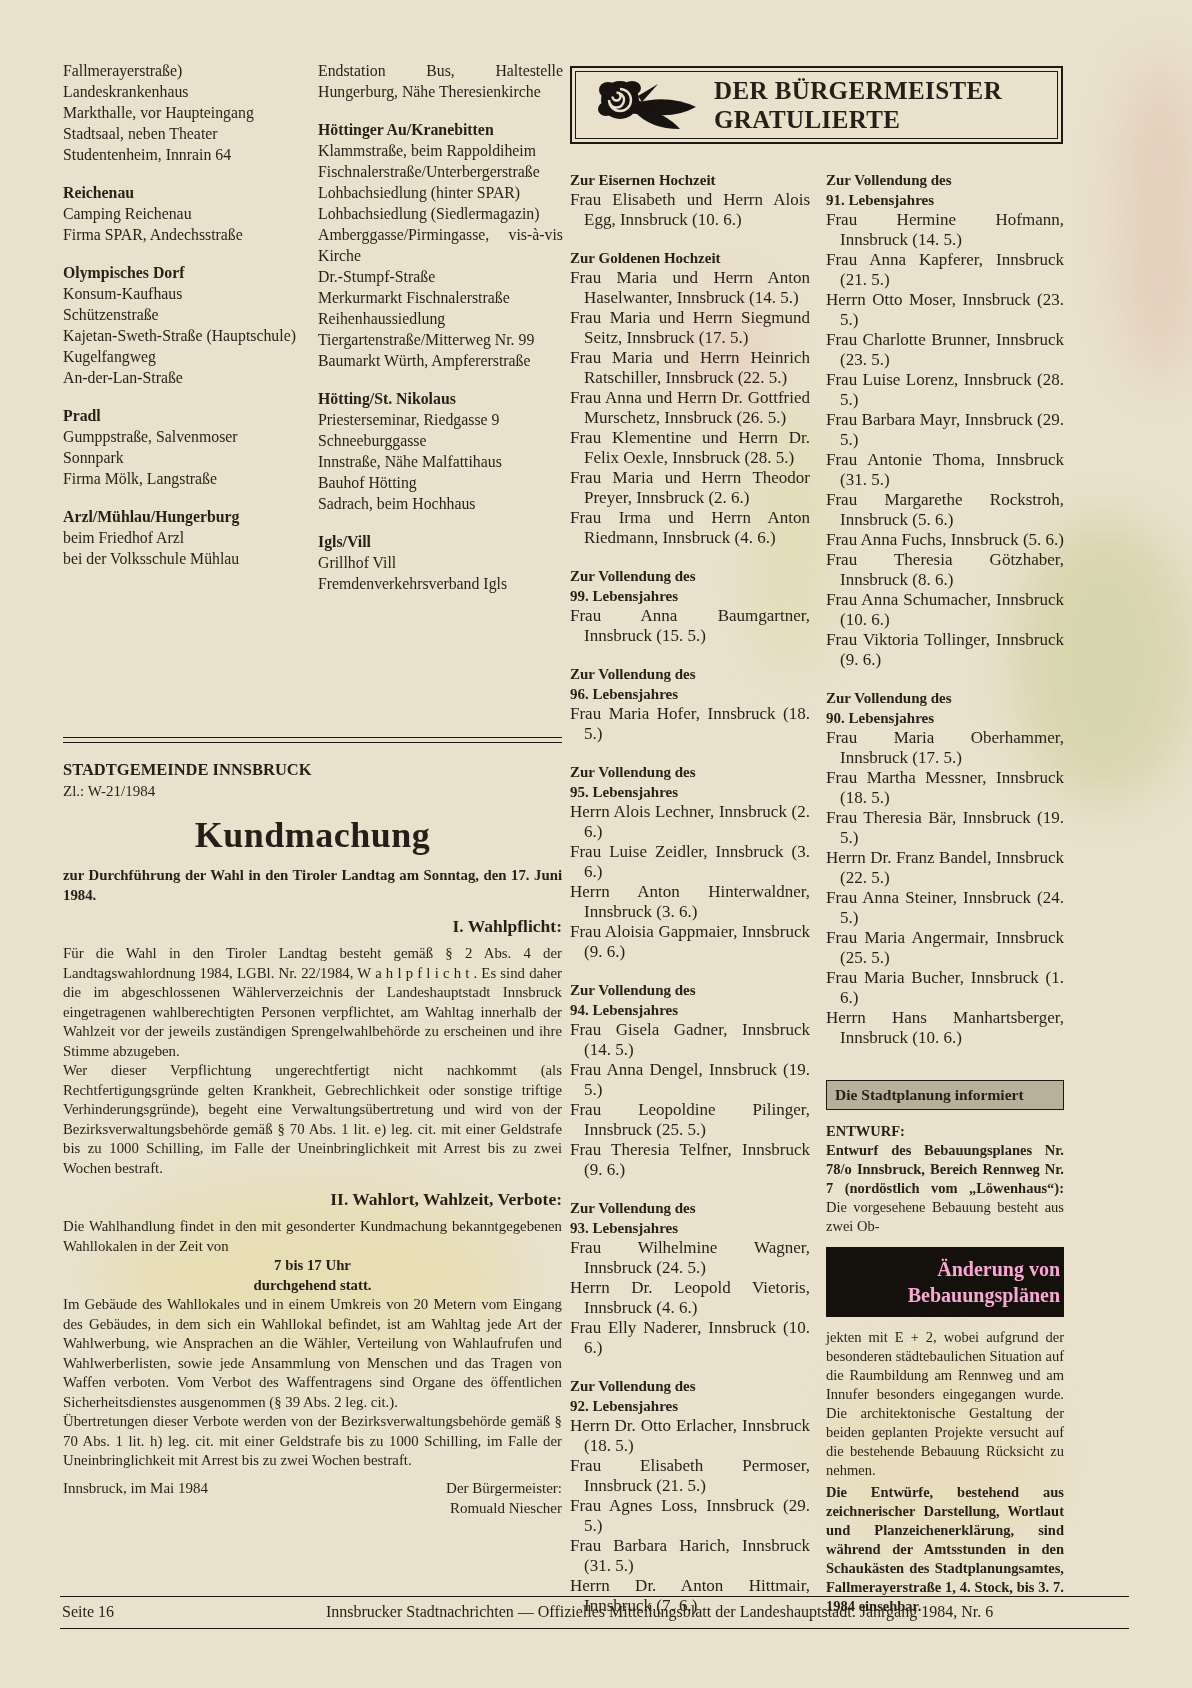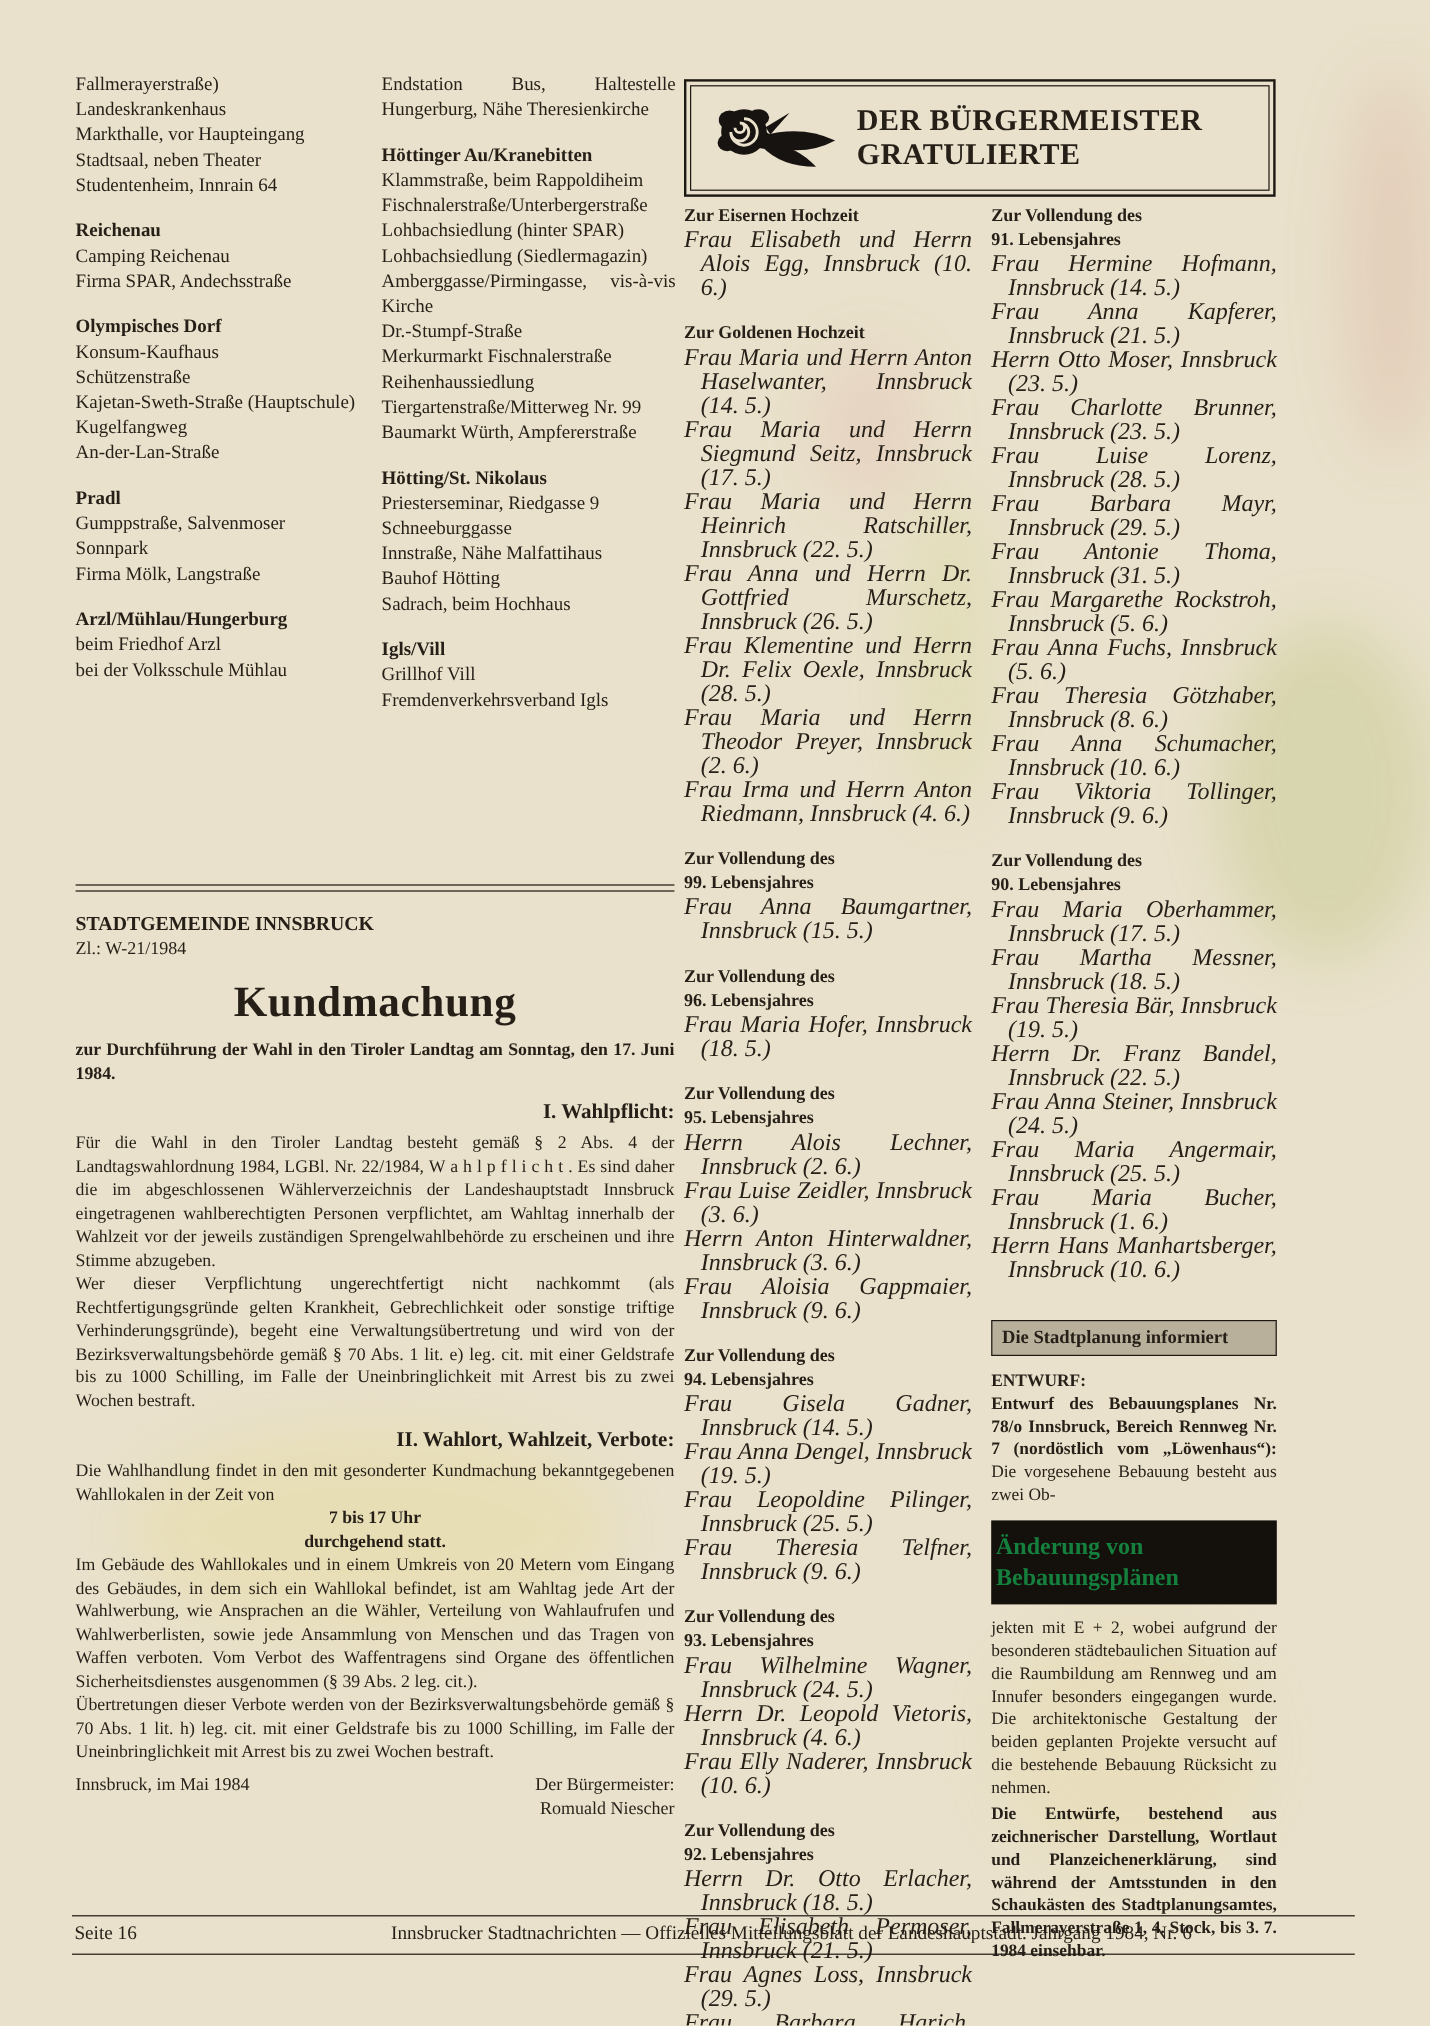--- a/index.html
+++ b/index.html
@@ -29,42 +29,42 @@
   .col4 { left:826px; top:158px; width:238px; }
 
   
   .loc-group { margin-top:17px; }
   .loc-group:first-child { margin-top:0; }
   .loc-heading { font-weight:bold; font-size:15.8px; line-height:21px; }
   .loc-heading:empty { display:none; }
   .loc-item { font-size:15.8px; line-height:21px; text-align:justify; overflow-wrap:break-word; }
 
   
-  .grat-header { position:absolute; left:570px; top:66px; width:493px; height:98px;
+  .grat-header { position:absolute; left:570px; top:66px; width:493px; height:78px;
     border:2px solid #1c1812; padding:3px; }
   .grat-header-inner { border:1px solid #1c1812; height:100%;
     display:flex; align-items:center; gap:10px; padding:2px 10px; }
   .grat-title-lines { font-weight:bold; font-size:25px; line-height:29px; letter-spacing:.4px; }
 
   
   .grat-section { margin-top:18px; }
   .grat-section:first-child { margin-top:12px; }
   .grat-sec-title { font-weight:bold; font-size:15px; line-height:20px; white-space:pre-line; }
-  .entry { font-size:20px; line-height:20px; text-align:justify;
-    padding-left:14px; text-indent:-14px; overflow-wrap:break-word;font-style:italic; }
+  .entry { font-size:17px; line-height:20px; text-align:justify;
+    padding-left:14px; text-indent:-14px; overflow-wrap:break-word; }
 
   
   .stadtplan { margin-top:32px; }
   .sp-header { border:1px solid #1c1812; background:#b9b09b; font-weight:bold;
     font-size:15.5px; line-height:20px; padding:4px 8px; }
   .sp-body { margin-top:12px; font-size:14.5px; line-height:19px; }
   .sp-label { font-weight:bold; }
   .sp-para .b { font-weight:bold; }
   .sp-para { text-align:justify; }
-  .sp-banner { background:#14110c; color:#15803d; text-align:left; font-weight:bold;
+  .sp-banner { background:#14110c; color:#f9a8d4; text-align:right; font-weight:bold;
     font-size:20px; line-height:26px; padding:9px 4px; margin:11px 0; white-space:pre-line; }
   .sp-cont { text-align:justify; }
   .sp-notice { font-weight:bold; text-align:justify; margin-top:3px; }
 
   
   .kund { position:absolute; left:63px; top:737px; width:499px; }
   .kund-rule { border-top:1.5px solid #1c1812; border-bottom:1.5px solid #1c1812;
     height:6px; margin-bottom:16px; }
   .kund-org { font-weight:bold; font-size:16.5px; line-height:22px; }
   .kund-ref { font-size:15px; line-height:20px; }

